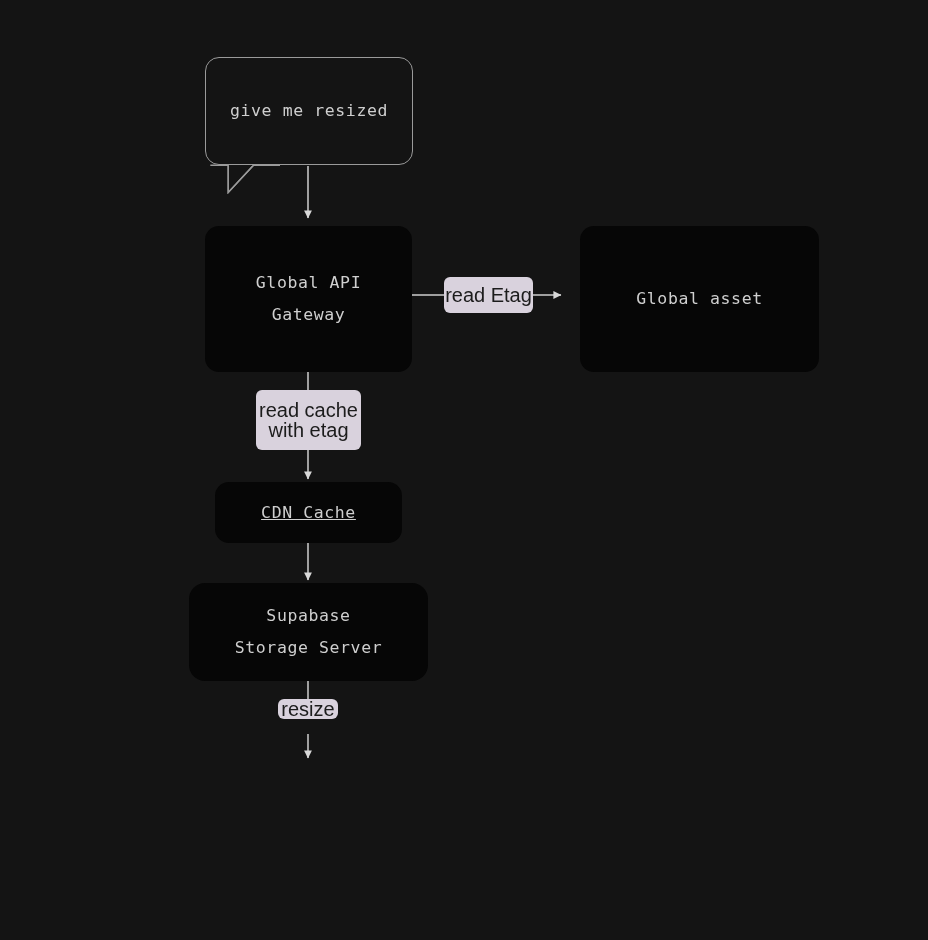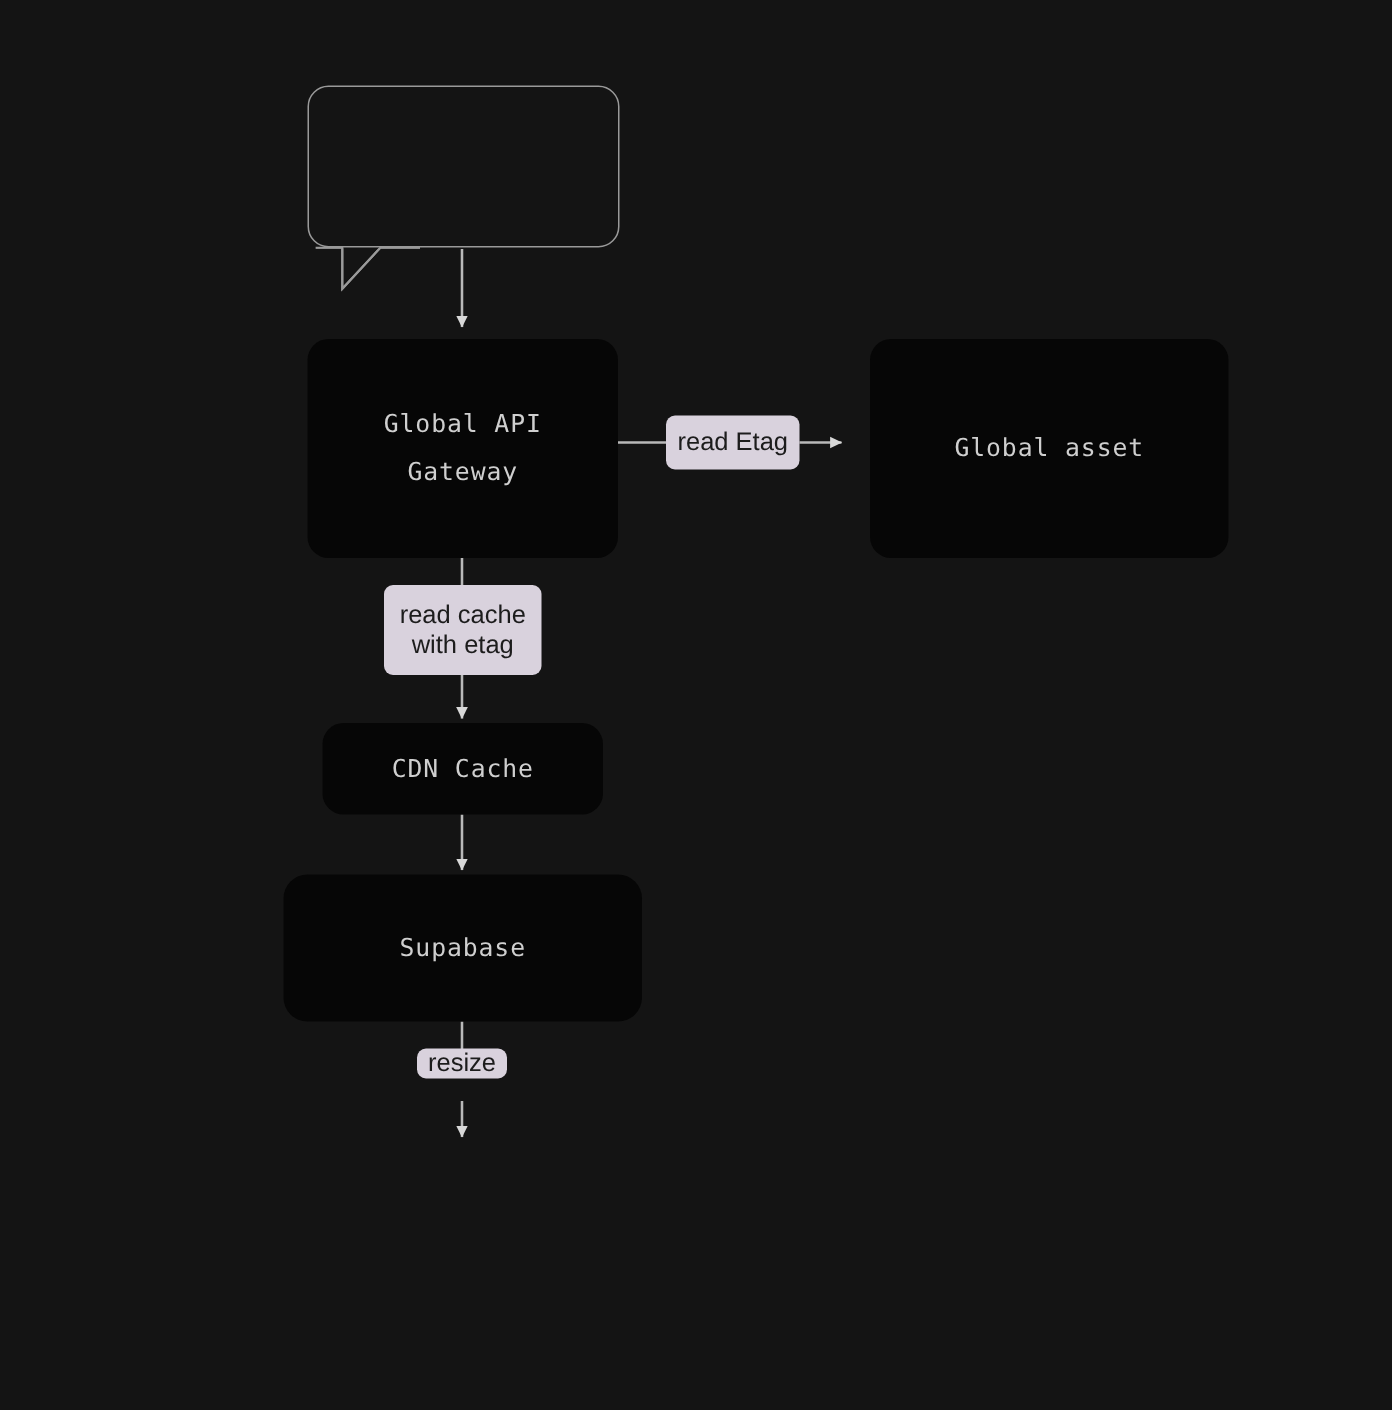--- a/index.html
+++ b/index.html
@@ -80,21 +80,21 @@
     pointer-events: none;
   }
 
   
   .edge-label {
     position: absolute;
     background: #d9d2dd;
     color: #1c1c1c;
     border-radius: 6px;
     font-family: "Liberation Sans", "DejaVu Sans", sans-serif;
-    font-size: 17px;
+    font-size: 20px;
     line-height: 20px;
     display: flex;
     flex-direction: column;
     align-items: center;
     justify-content: center;
     text-align: center;
     white-space: nowrap;
     padding: 0 8px;
     box-sizing: border-box;
   }
@@ -126,37 +126,39 @@
     <line x1="308" y1="734" x2="308" y2="758" stroke="#b9b9b9" stroke-width="1.7" marker-end="url(#arrow)"></line>
   </svg>
 
   <svg id="tail" viewBox="0 0 80 50" width="80" height="50">
     <path d="M10.5,15.2 L28.2,15.2 L28.2,42.5 L53.5,15.2 L86,15.2" fill="#141414" stroke="#9a9a9a" stroke-width="1.4" stroke-linejoin="miter" stroke-linecap="butt"></path>
     <path d="M10.5,14.4 L86,14.4" stroke="#141414" stroke-width="2.2"></path>
     <path d="M10.5,15.2 L28.2,15.2 L28.2,42.5 L53.5,15.2 L86,15.2" fill="none" stroke="#9a9a9a" stroke-width="1.4" stroke-linejoin="miter" stroke-linecap="butt"></path>
   </svg>
 
   <div class="bubble">
+    <span class="line">give me resized</span>
   </div>
 
   <div class="node" style="left:205px; top:226px; width:207px; height:146px;">
     <span class="line">Global API</span>
     <span class="line">Gateway</span>
   </div>
 
   <div class="node" style="left:564px; top:226px; width:239px; height:146px;margin-left:16px;">
     <span class="line">Global asset</span>
   </div>
 
-  <div class="node" style="left:215px; top:482px; width:187px; height:61px;">
+  <div class="node" style="left:215px; top:482px; width:187px; height:61px;text-decoration:underline;">
     <span class="line">CDN Cache</span>
   </div>
 
   <div class="node" style="left:189px; top:583px; width:239px; height:98px;border-radius:16px;">
     <span class="line">Supabase</span>
+    <span class="line">Storage Server</span>
   </div>
 
 
   <div class="edge-label" style="left:444px; top:277px; width:89px; height:36px;">
     <span class="line">read Etag</span>
   </div>
 
   <div class="edge-label" style="left:256px; top:390px; width:105px; height:60px;">
     <span class="line">read cache</span>
     <span class="line">with etag</span>

